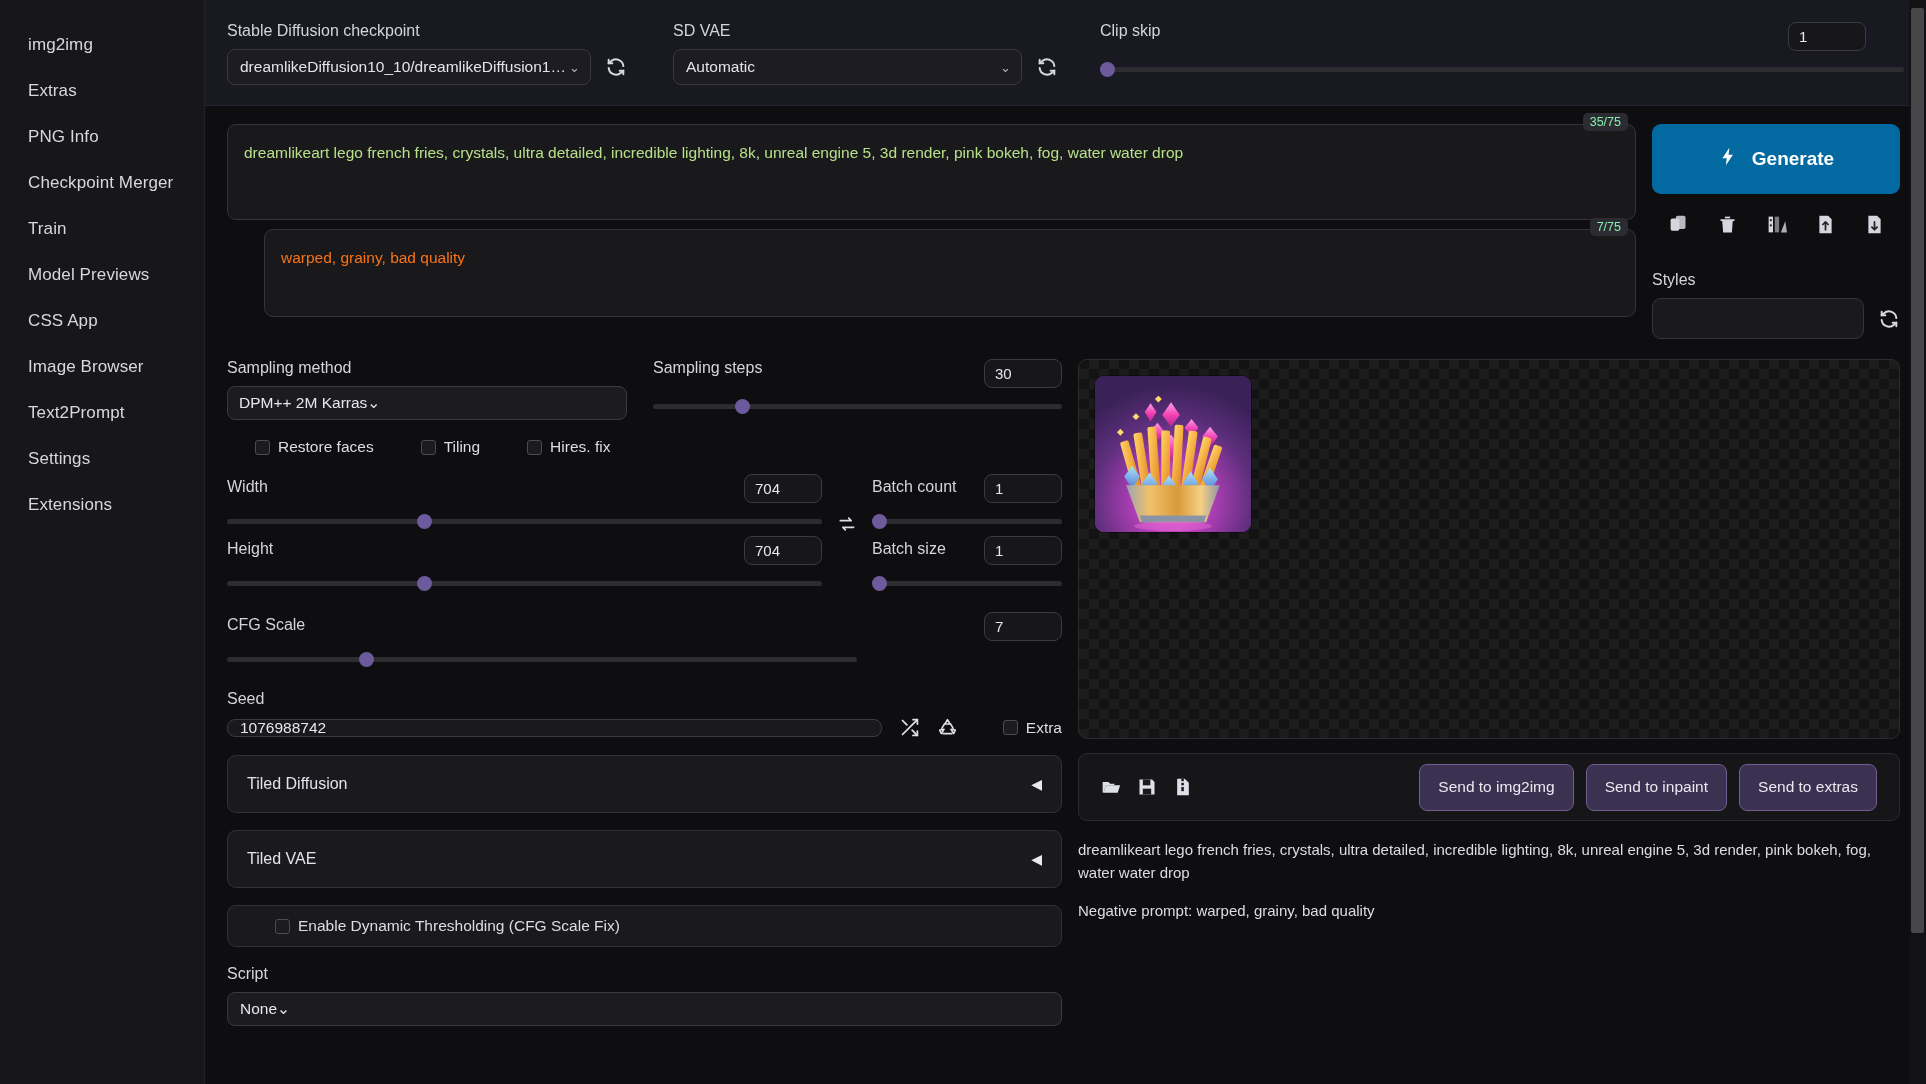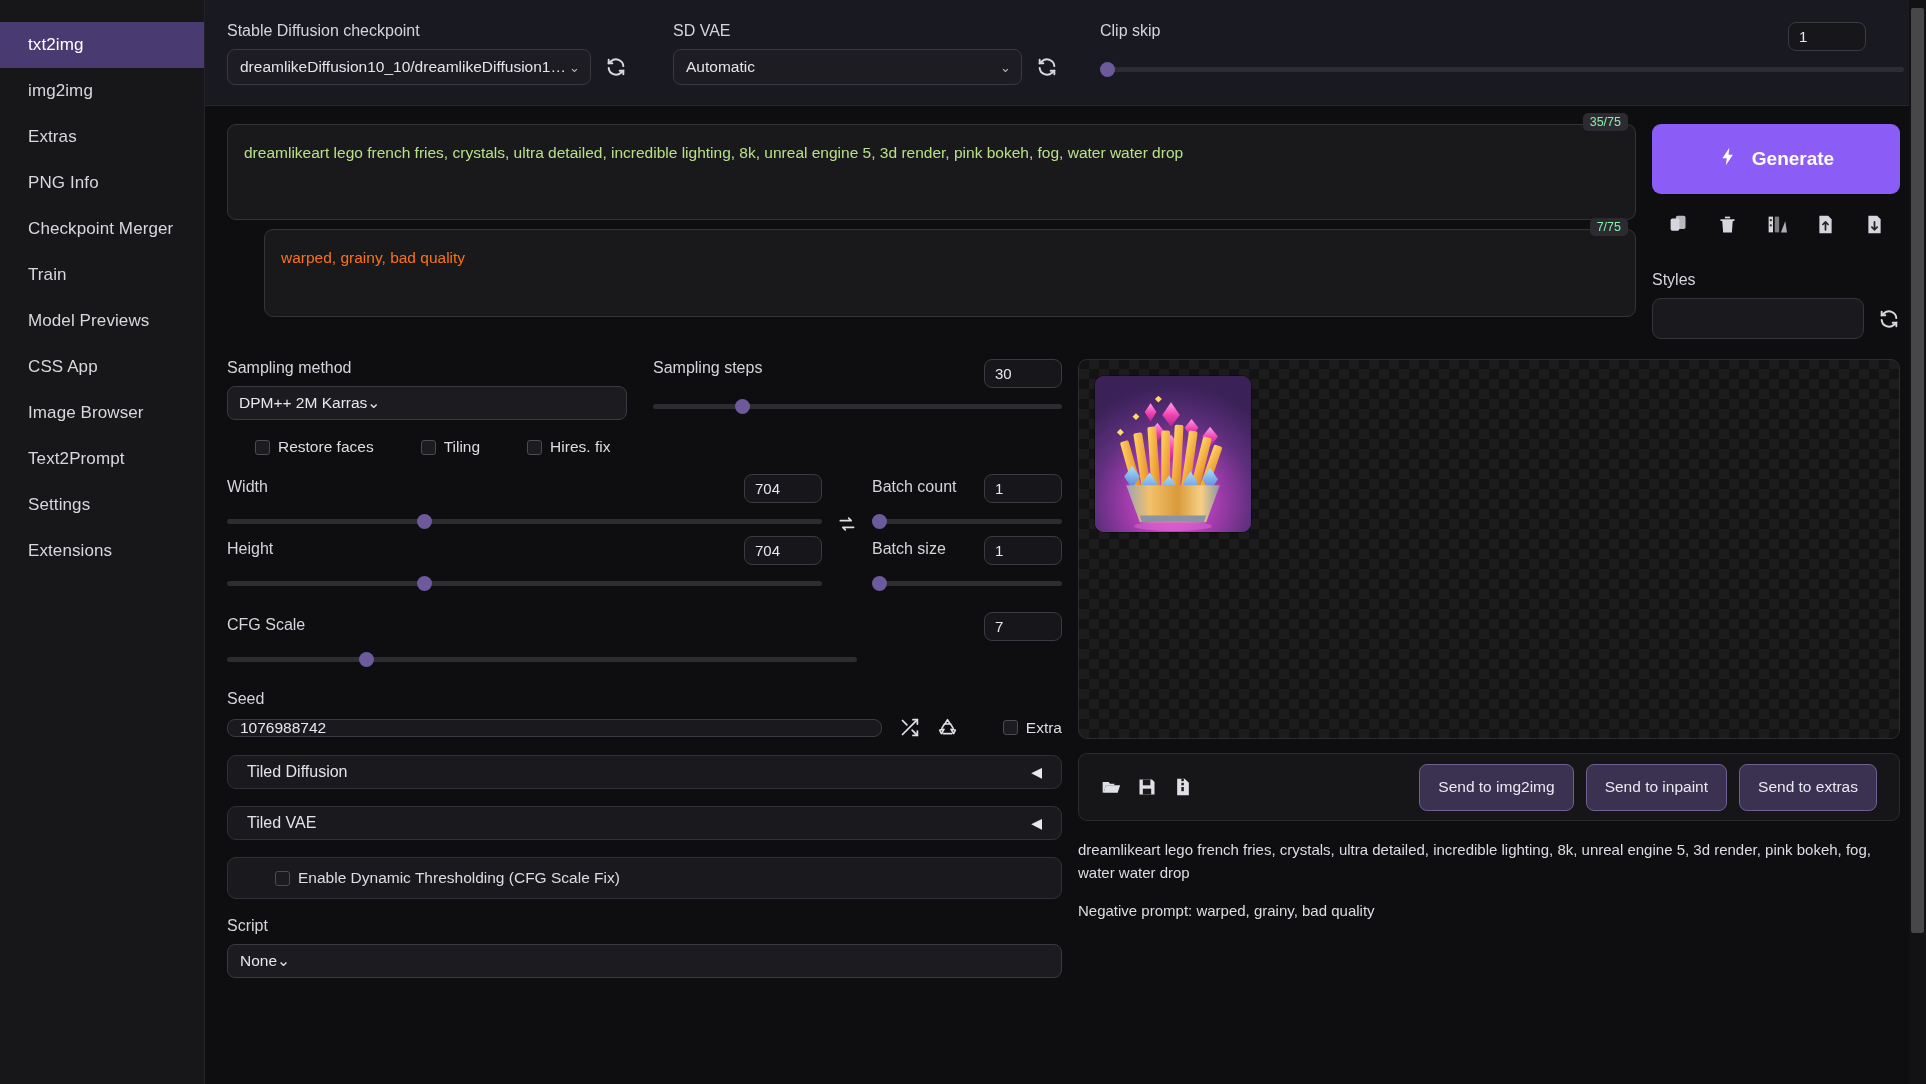--- a/index.html
+++ b/index.html
@@ -106,21 +106,21 @@
   .token-badge {
     position: absolute; right: 8px; top: -11px;
     background: #2b2b31; color: #86efac;
     font-size: 12.5px; border-radius: 5px; padding: 2px 7px;
     z-index: 3;
   }
 
   
   .gen-col { width: 248px; flex: 0 0 248px; }
   .gen-btn {
-    background: #8b5cf6; border: none; border-radius: 9px;
+    background: #0369a1; border: none; border-radius: 9px;
     height: 70px; width: 100%; color: #fff;
     font-size: 19px; font-weight: bold;
     display: flex; align-items: center; justify-content: center; gap: 13px;
     cursor: pointer;
   }
   .gen-icons {
     display: flex; justify-content: center; gap: 28px;
     margin-top: 20px;
   }
   .gen-icons .gi { width: 21px; height: 21px; cursor: pointer; }
@@ -173,21 +173,21 @@
   .seed-input {
     flex: 1; background: #1a1a1e; border: 1px solid #3a3a42; border-radius: 8px;
     height: 18px; color: #e6e6ee; font-size: 15.5px;
     display: flex; align-items: center; padding: 0 12px; min-width: 0;
   }
   .seed-ic { width: 21px; height: 21px; cursor: pointer; flex: 0 0 21px; }
   .seed-ic svg { width: 21px; height: 21px; display: block; }
 
   .accordion {
     background: #1a1a1e; border: 1px solid #303038; border-radius: 9px;
-    height: 34px; margin-top: 17px;
+    height: 58px; margin-top: 17px;
     display: flex; align-items: center; justify-content: space-between;
     padding: 0 19px; font-size: 16px; color: #e2e2ea; cursor: pointer;
   }
   .accordion .tri { color: #e8e8ee; font-size: 14px; }
   .dyn-box {
     background: #1a1a1e; border: 1px solid #303038; border-radius: 9px;
     height: 42px; margin-top: 17px; display: flex; align-items: center;
     padding: 0 19px; cursor: pointer;
   }
   .script-lbl { margin-top: 18px; }
@@ -239,21 +239,20 @@
     position: absolute; top: 8px; left: 2px; width: 13px; height: 925px;
     background: #474749; border-radius: 2px;
   }
 </style>
 </head>
 <body>
 
 <div class="app">
 
   <div class="sidebar">
-    <div class="nav-item active"><span>txt2img</span></div>
     <div class="nav-item"><span>img2img</span></div>
     <div class="nav-item"><span>Extras</span></div>
     <div class="nav-item"><span>PNG Info</span></div>
     <div class="nav-item"><span>Checkpoint Merger</span></div>
     <div class="nav-item"><span>Train</span></div>
     <div class="nav-item"><span>Model Previews</span></div>
     <div class="nav-item"><span>CSS App</span></div>
     <div class="nav-item"><span>Image Browser</span></div>
     <div class="nav-item"><span>Text2Prompt</span></div>
     <div class="nav-item"><span>Settings</span></div>

